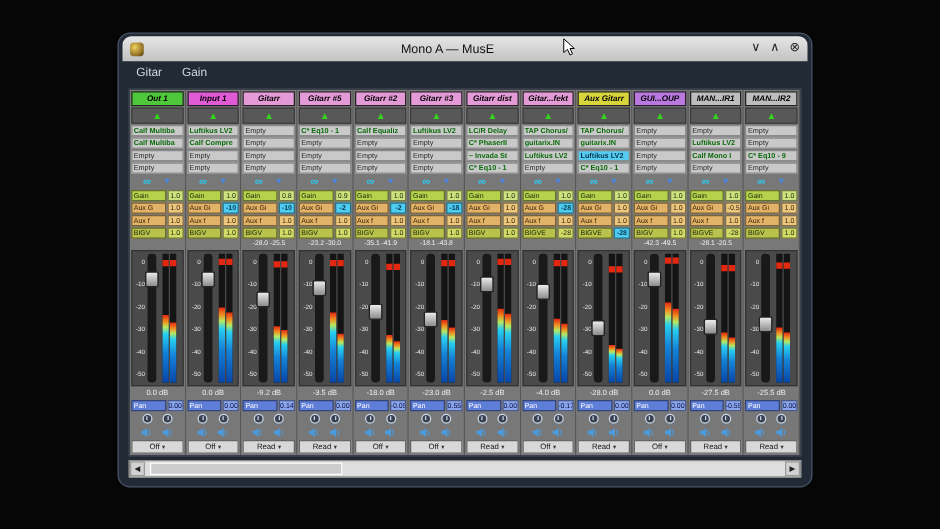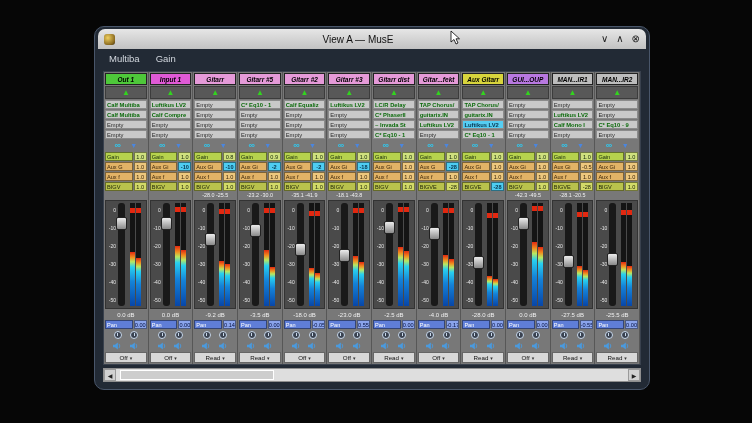--- a/index.html
+++ b/index.html
@@ -84,30 +84,30 @@
   
   .cursor{position:absolute;left:450px;top:30px;z-index:50;}
 </style>
 </head>
 <body>
 
 <div class="window">
 
   <div class="titlebar">
     <div class="appicon"></div>
-    <div class="title">View A — MusE</div>
+    <div class="title">Mono A — MusE</div>
     <div class="wctrls">
       <span>∨</span>
       <span>∧</span>
       <span>⊗</span>
     </div>
   </div>
 
   <div class="menubar">
-    <span>Multiba</span>
+    <span>Gitar</span>
     <span>Gain</span>
   </div>
 
   <div class="mixer" id="strips-container">
   <div class="strip">
     <div class="trackname" style="background: rgb(78, 200, 58);">Out 1</div>
     <div class="uprow">▲</div>
     <div class="slot loaded">Calf Multiba</div>
     <div class="slot loaded">Calf Multiba</div>
     <div class="slot empty">Empty</div>

